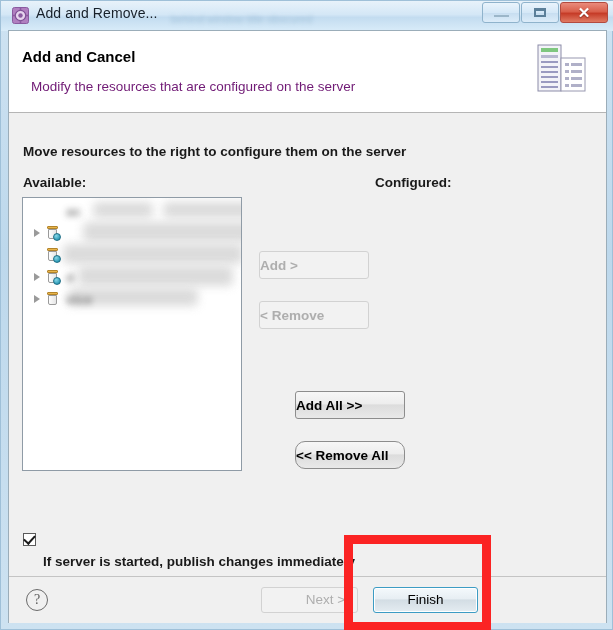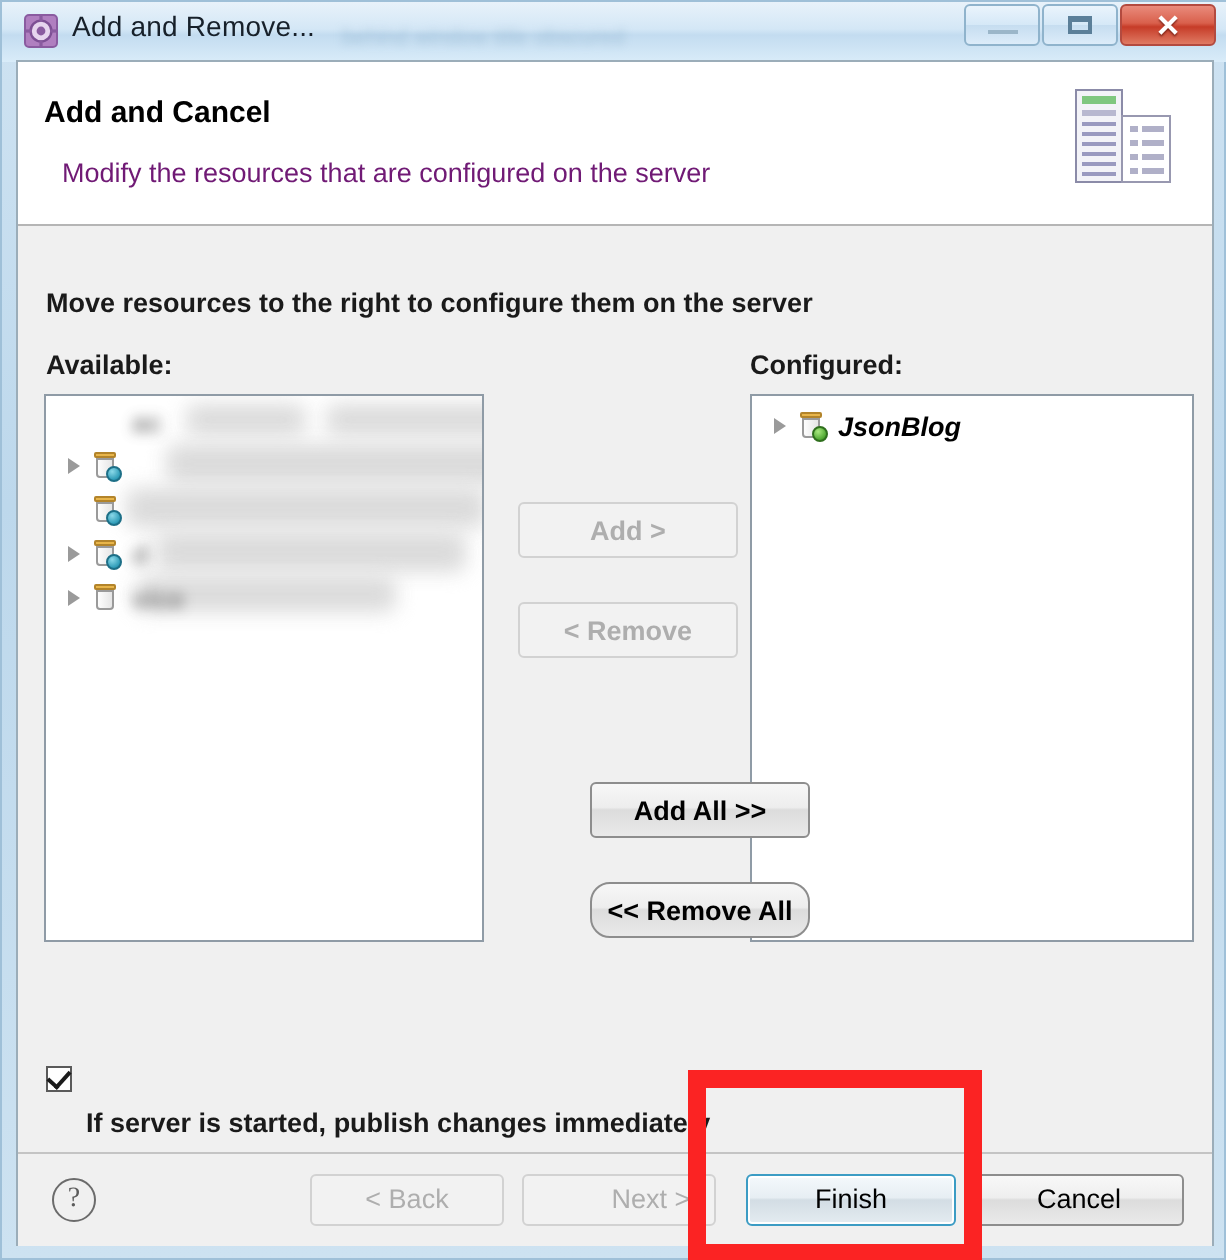--- a/index.html
+++ b/index.html
@@ -264,21 +264,21 @@
     border-radius: 5px;
     opacity: 0.92;
     pointer-events: none;
   }
 
   
   .xbtn {
     position: absolute;
     box-sizing: border-box;
     font-size: 13.5px;
-    text-align: center;
+    text-align: left;
     line-height: 28px;
     border-radius: 3px;
     white-space: nowrap;
   }
   .xbtn.enabled {
     background: linear-gradient(to bottom, #f7f7f7 0%, #ededed 45%, #dcdcdc 50%, #e9e9e9 100%);
     border: 1px solid #8d8d8d;
     color: #000000;
     margin-left: 36px;
   }
@@ -489,48 +489,35 @@
         <div class="tree-row redact-row" style="top:90px;">
           <span class="twisty"></span>
           <span class="jar-icon">
             <span class="lid"></span>
               <span class="body"></span>
           </span>
           <span class="tree-label">vice</span>
         </div>
       </div>
 
-      <div class="listbox" id="list-configured">
-        <div class="tree-row" style="top:4px;">
-          <span class="twisty"></span>
-          <span class="jar-icon">
-            <span class="lid"></span>
-              <span class="body"></span>
-            <span class="badge" style="background:radial-gradient(circle at 35% 30%, #a8e87f 0%, #4fa832 70%, #2f6f1d 100%); border-color:#2f6f1d;"></span>
-          </span>
-          <span class="tree-label italic">JsonBlog</span>
-        </div>
-      </div>
 
       <div class="xbtn disabled" id="btn-add">Add &gt;</div>
       <div class="xbtn disabled" id="btn-remove">&lt; Remove</div>
       <div class="xbtn enabled" id="btn-add-all">Add All &gt;&gt;</div>
       <div class="xbtn enabled" id="btn-remove-all">&lt;&lt; Remove All</div>
 
       <div id="check-row">
         <span id="checkbox">
           <span class="tick"></span>
         </span>
         <span id="check-label">If server is started, publish changes immediately</span>
       </div>
     </div>
 
     <div id="buttonbar">
       <div id="help-icon">?</div>
-      <div class="wbtn disabled" id="wbtn-back">&lt; Back</div>
       <div class="wbtn disabled" id="wbtn-next">Next &gt;</div>
       <div class="wbtn default" id="wbtn-finish">Finish</div>
-      <div class="wbtn enabled" id="wbtn-cancel">Cancel</div>
     </div>
   </div>
 
   <div id="annotation" style="border-color: rgb(251, 35, 35);"></div>
 </div>
 
 </body></html>

